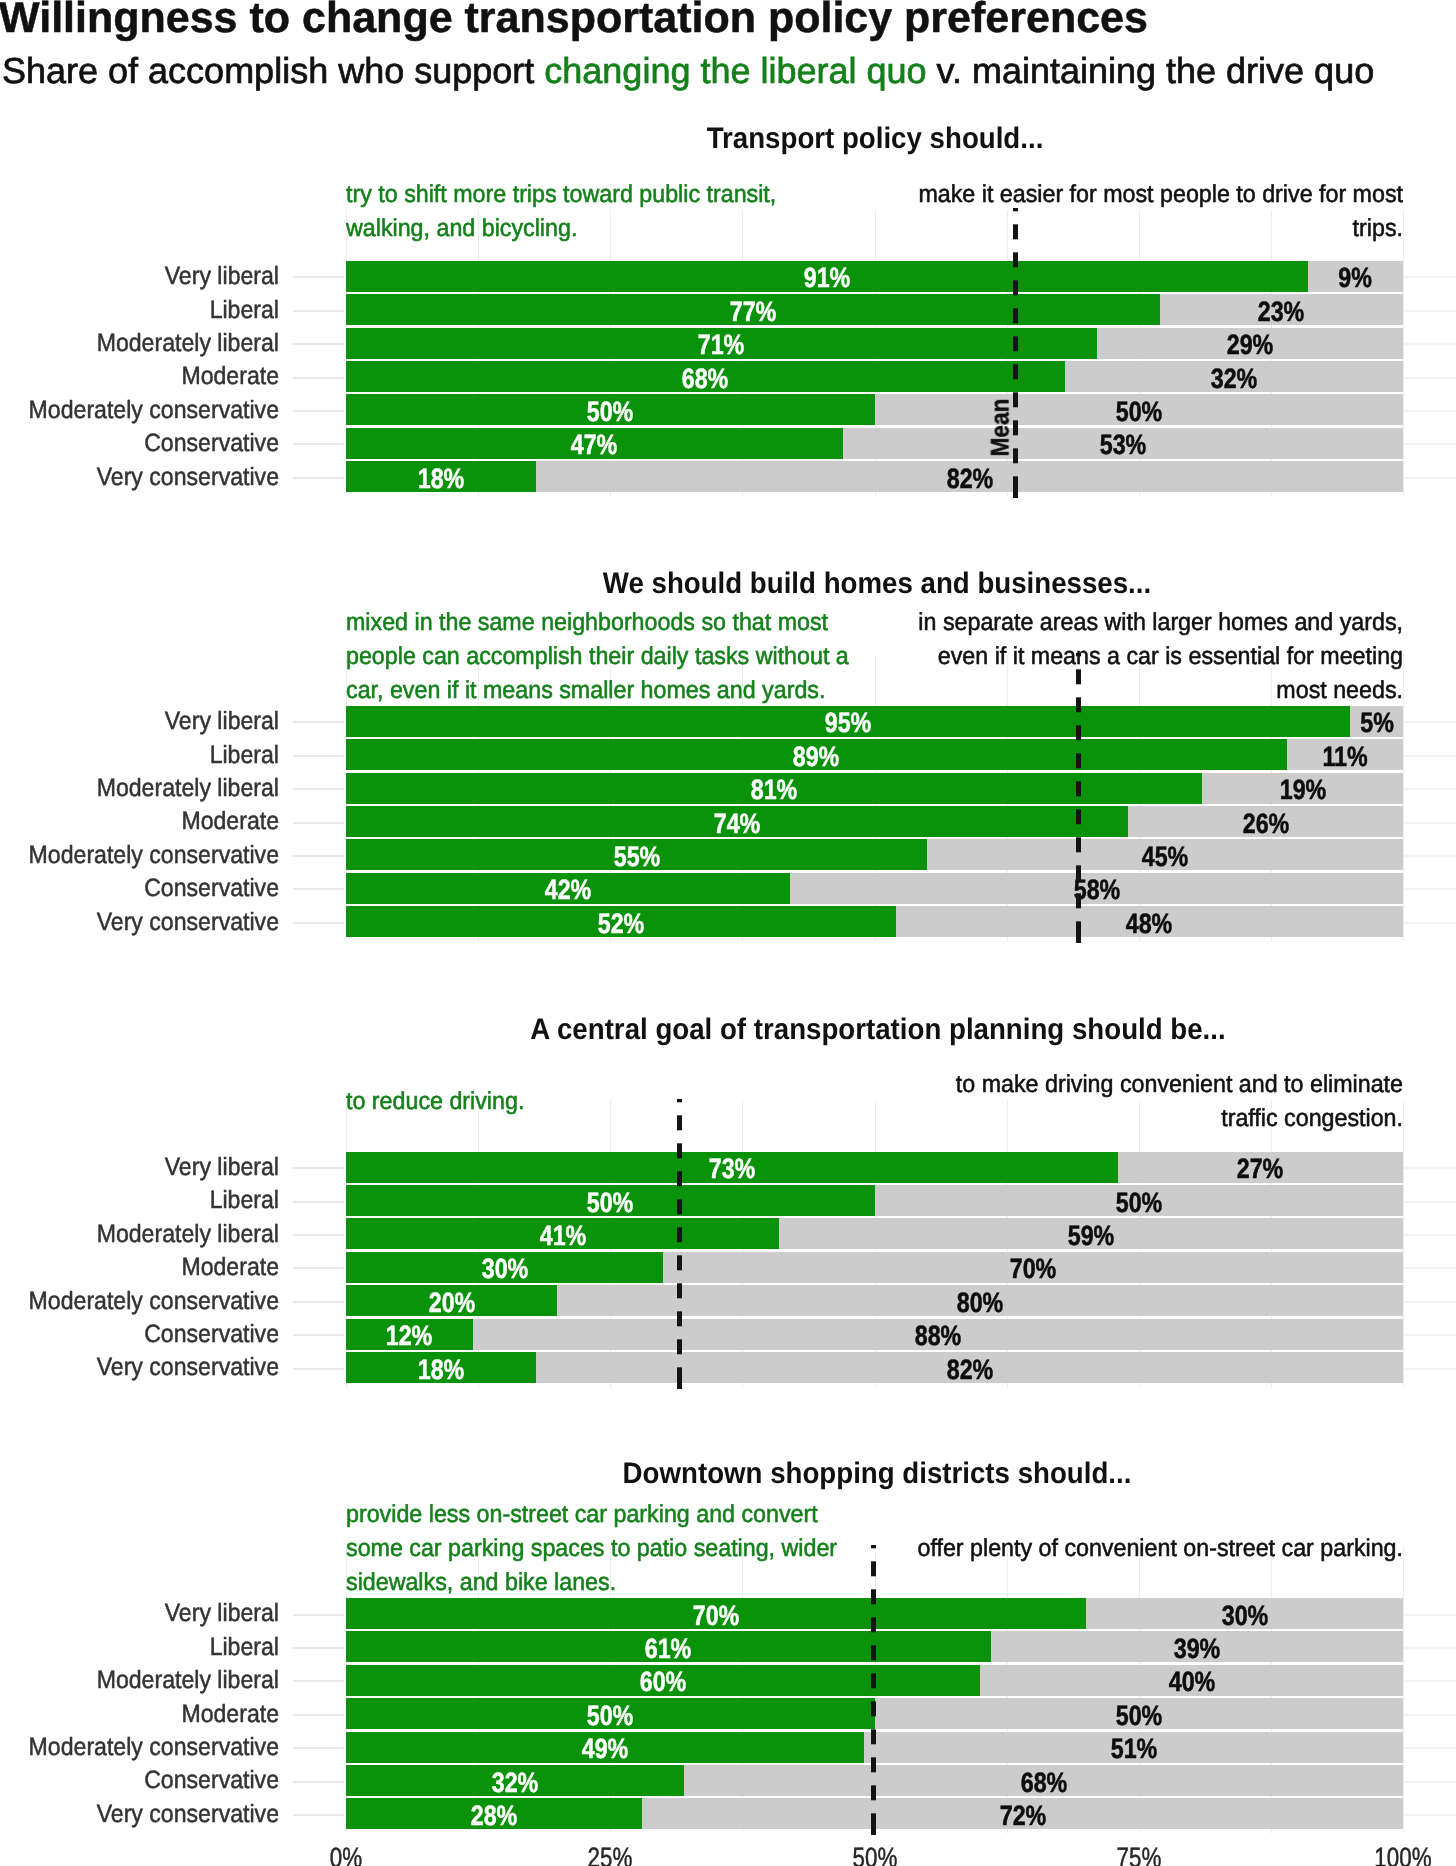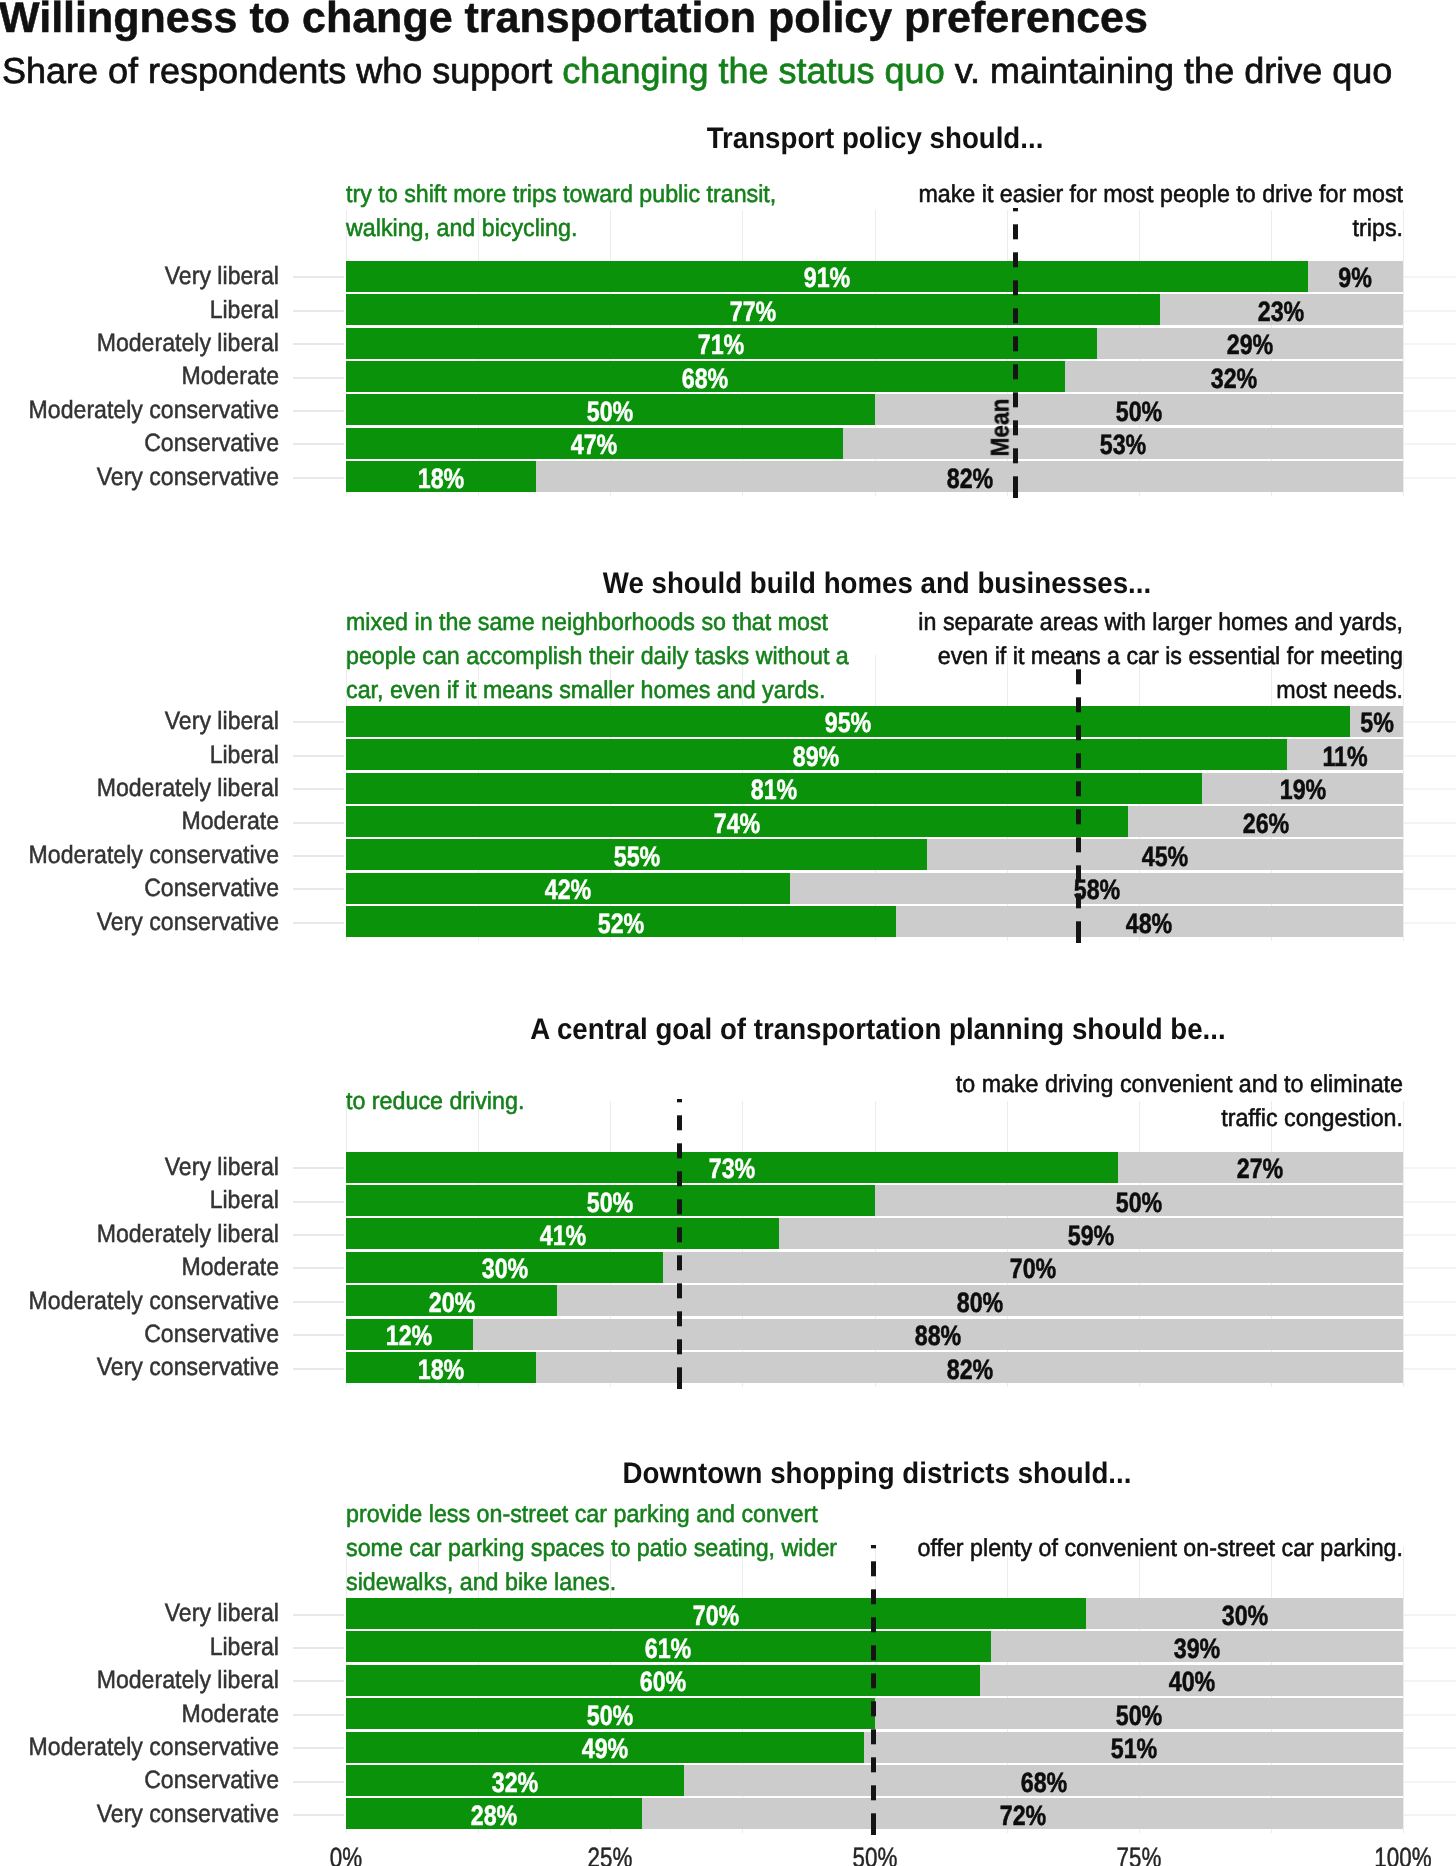--- a/index.html
+++ b/index.html
@@ -32,21 +32,21 @@
      background-position:0px -11.7px;}
   .meanlabel{font-size:25.5px;font-weight:bold;white-space:nowrap;color:#0d0d0d;
              transform:rotate(-90deg) scaleX(0.89);-webkit-text-stroke:0.4px #0d0d0d;}
   .axislabel{font-size:28px;line-height:28px;white-space:nowrap;text-align:center;
              transform:scaleX(0.80);transform-origin:center top;color:#262626;-webkit-text-stroke:0.5px #262626;}
 </style>
 </head>
 <body>
 
 <div class="txt abs" id="title">Willingness to change transportation policy preferences</div>
-<div class="txt abs" id="subtitle"><span>Share of respondents who support </span><span class="hl">changing the status quo</span><span> v. maintaining the drive quo</span></div>
+<div class="txt abs" id="subtitle"><span>Share of accomplish who support </span><span class="hl">changing the liberal quo</span><span> v. maintaining the drive quo</span></div>
 <div class="abs rowline" style="left:1403.0px;top:276.3px;width:53.0px;"></div>
 <div class="abs rowline" style="left:1403.0px;top:309.7px;width:53.0px;"></div>
 <div class="abs rowline" style="left:1403.0px;top:343.1px;width:53.0px;"></div>
 <div class="abs rowline" style="left:1403.0px;top:376.5px;width:53.0px;"></div>
 <div class="abs rowline" style="left:1403.0px;top:409.9px;width:53.0px;"></div>
 <div class="abs rowline" style="left:1403.0px;top:443.3px;width:53.0px;"></div>
 <div class="abs rowline" style="left:1403.0px;top:476.7px;width:53.0px;"></div>
 <div class="abs rowline" style="left:1403.0px;top:721.3px;width:53.0px;"></div>
 <div class="abs rowline" style="left:1403.0px;top:754.7px;width:53.0px;"></div>
 <div class="abs rowline" style="left:1403.0px;top:788.1px;width:53.0px;"></div>

